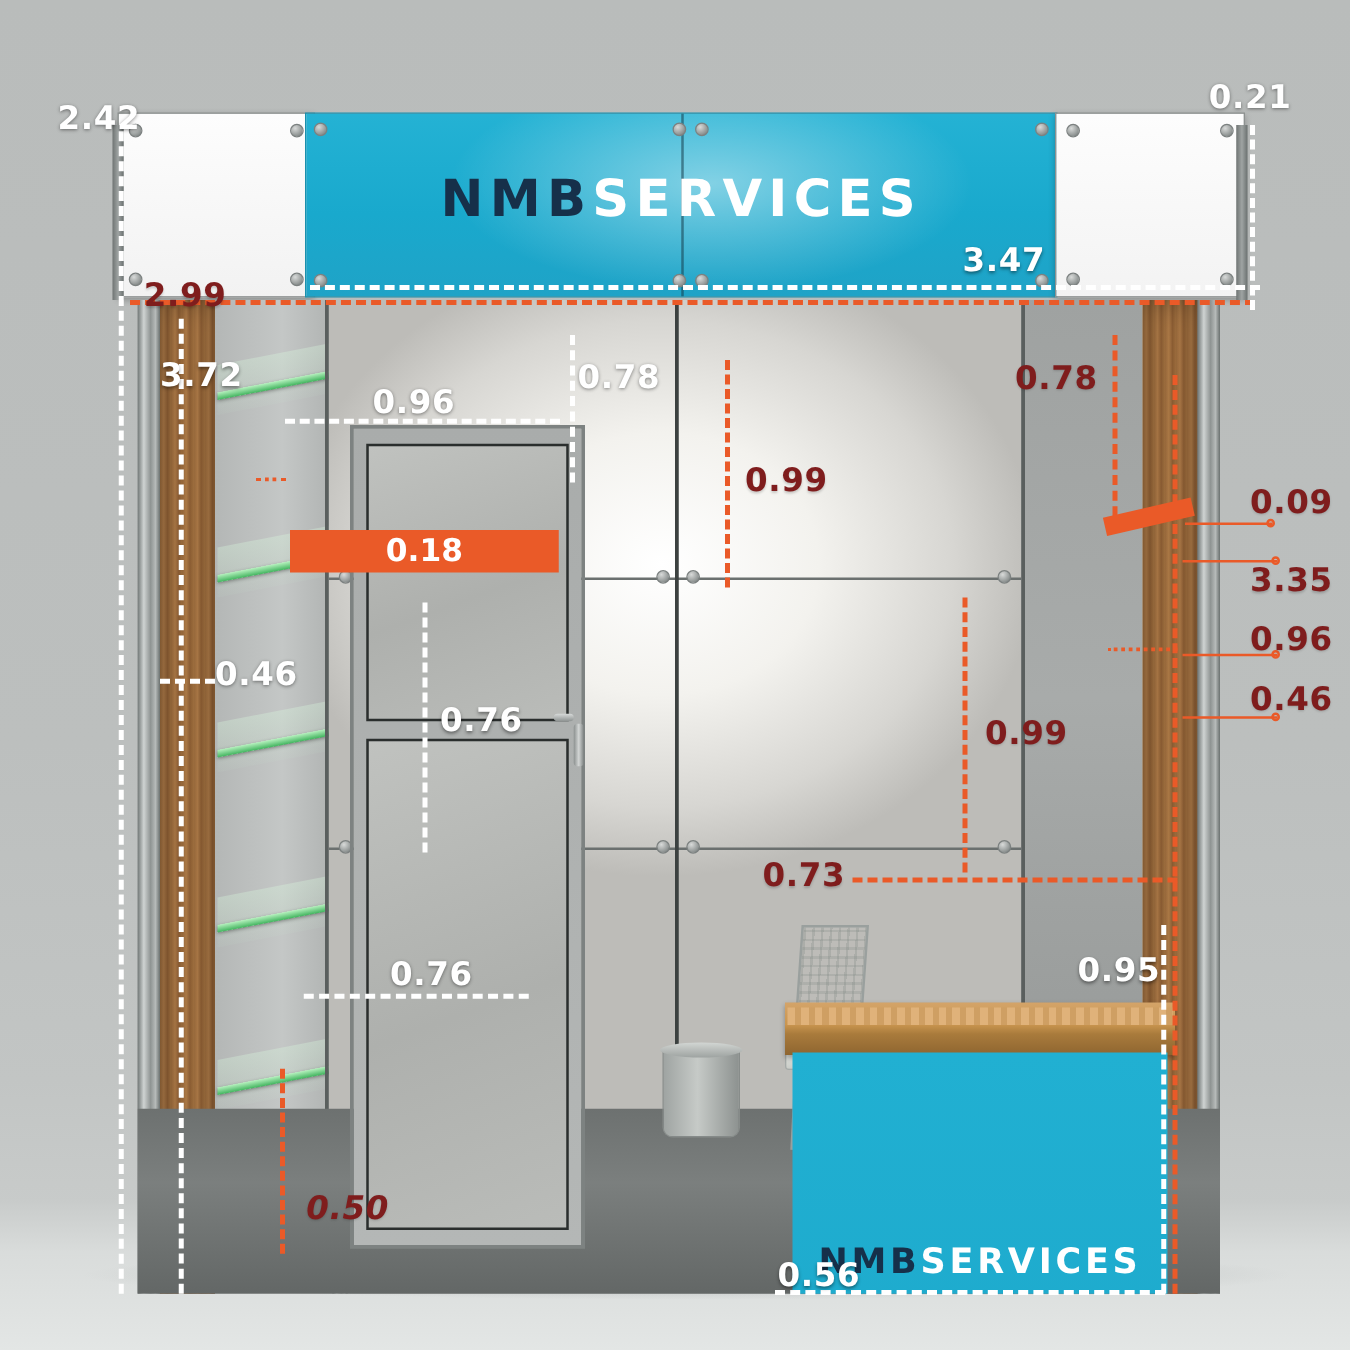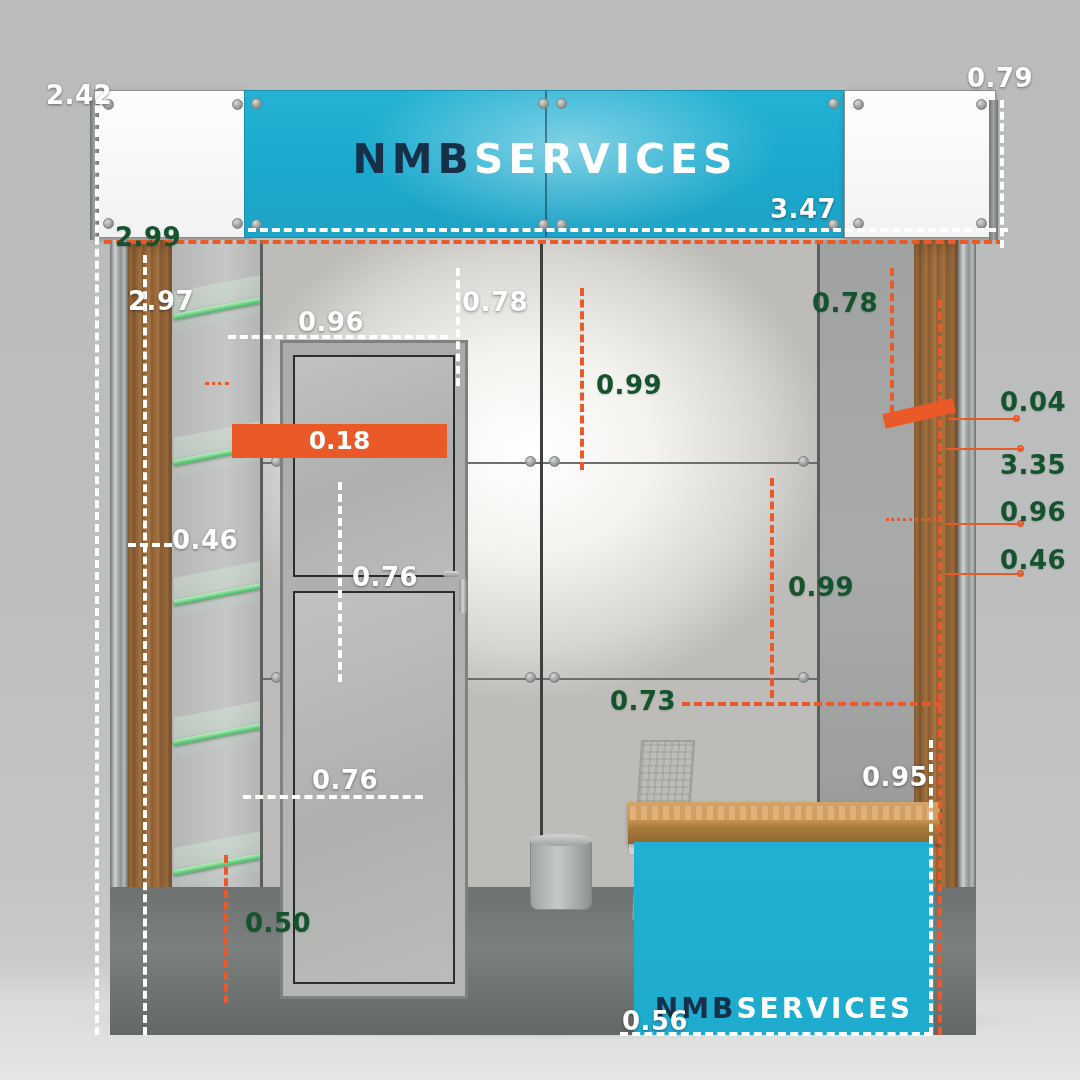--- a/index.html
+++ b/index.html
@@ -117,21 +117,21 @@
                  background:repeating-linear-gradient(90deg,#e0b27a 0 6px,#cf9f63 6px 11px); }
   #counter-body{ position:absolute; left:6px; top:40px; width:300px; height:343px;
                  background:linear-gradient(180deg,#21b0d2,#1ca8cb); }
   #counter-logo{ position:absolute; left:0; right:0; top:150px; text-align:center;
                  font-size:28px; font-weight:700; letter-spacing:3px; white-space:nowrap; }
 
   
   .dim-label { position:absolute; font-weight:700; white-space:nowrap;
                font-size:26px; letter-spacing:.5px; }
   .dim-w { color:#ffffff; text-shadow:0 1px 3px rgba(0,0,0,.45); }
-  .dim-o { color:#14532d; text-shadow:0 1px 2px rgba(0,0,0,.18); }
+  .dim-o { color:#7f1d1d; text-shadow:0 1px 2px rgba(0,0,0,.18); }
 
   .dl-h { position:absolute; height:0; border-top:4px dashed #ffffff; }
   .dl-v { position:absolute; width:0; border-left:4px dashed #ffffff; }
   .dl-h.o { border-top-color:#ea5a28; }
   .dl-v.o { border-left-color:#ea5a28; }
   .dl-h.dot  { border-top-style:dotted; border-top-width:3px; }
 
   .leader { position:absolute; height:2px; background:#ea5a28; }
   .leader-dot { position:absolute; width:7px; height:7px; border-radius:50%;
                 border:2px solid #ea5a28; background:transparent; }
@@ -267,51 +267,51 @@
 
   </div>
 </div>
 
 <div id="overlay">
 
   <div class="dl-v" style="left:95px; top:105px; height:930px;"></div>
   <div class="dim-label dim-w" style="left:46px; top:80px;">2.42</div>
 
   <div class="dl-v" style="left:143px; top:255px; height:780px;"></div>
-  <div class="dim-label dim-w" style="left:128px; top:286px;">2.97</div>
+  <div class="dim-label dim-w" style="left:128px; top:286px;">3.72</div>
 
   <div class="dl-h o" style="left:104px; top:240px; width:900px;"></div>
   <div class="dim-label dim-o" style="left:115px; top:222px;">2.99</div>
 
   <div class="dl-h" style="left:248px; top:228px; width:760px;"></div>
   <div class="dim-label dim-w" style="left:770px; top:194px;">3.47</div>
 
   <div class="dl-v" style="left:1000px; top:100px; height:148px;"></div>
-  <div class="dim-label dim-w" style="left:967px; top:63px;">0.79</div>
+  <div class="dim-label dim-w" style="left:967px; top:63px;">0.21</div>
 
   <div class="dl-h" style="left:228px; top:335px; width:220px;"></div>
   <div class="dim-label dim-w" style="left:298px; top:307px;">0.96</div>
 
   <div class="dl-h o dot" style="left:205px; top:382px; width:24px;"></div>
 
   <div id="orange-chip">
     <span>0.18</span>
   </div>
 
   <div class="dl-h" style="left:128px; top:543px; width:44px;"></div>
   <div class="dim-label dim-w" style="left:172px; top:525px;">0.46</div>
 
   <div class="dl-v" style="left:338px; top:482px; height:200px;"></div>
   <div class="dim-label dim-w" style="left:352px; top:562px;">0.76</div>
 
   <div class="dl-h" style="left:243px; top:795px; width:180px;"></div>
   <div class="dim-label dim-w" style="left:312px; top:765px;">0.76</div>
 
   <div class="dl-v o" style="left:224px; top:855px; height:148px;"></div>
-  <div class="dim-label dim-o" style="left:245px; top:908px;">0.50</div>
+  <div class="dim-label dim-o" style="left:245px; top:952px;font-style:italic;">0.50</div>
 
   <div class="dl-v" style="left:456px; top:268px; height:118px;"></div>
   <div class="dim-label dim-w" style="left:462px; top:287px;">0.78</div>
 
   <div class="dl-v o" style="left:890px; top:268px; height:145px;"></div>
   <div class="dim-label dim-o" style="left:812px; top:288px;">0.78</div>
 
   <div class="dl-v o" style="left:580px; top:288px; height:182px;"></div>
   <div class="dim-label dim-o" style="left:596px; top:370px;">0.99</div>
 
@@ -326,21 +326,21 @@
 
   <div class="dl-h" style="left:620px; top:1032px; width:312px;"></div>
   <div class="dim-label dim-w" style="left:622px; top:1006px;">0.56</div>
 
   <div class="dl-v o" style="left:938px; top:300px; height:735px;"></div>
 
   <div id="orange-diag"></div>
 
   <div class="leader" style="left:948px; top:418px; width:70px;"></div>
   <div class="leader-dot" style="left:1013px; top:415px;"></div>
-  <div class="dim-label dim-o" style="left:1000px; top:387px;">0.04</div>
+  <div class="dim-label dim-o" style="left:1000px; top:387px;">0.09</div>
 
   <div class="leader" style="left:946px; top:448px; width:76px;"></div>
   <div class="leader-dot" style="left:1017px; top:445px;"></div>
   <div class="dim-label dim-o" style="left:1000px; top:450px;">3.35</div>
 
   <div class="leader" style="left:946px; top:523px; width:76px;"></div>
   <div class="leader-dot" style="left:1017px; top:520px;"></div>
   <div class="dim-label dim-o" style="left:1000px; top:497px;">0.96</div>
 
   <div class="leader" style="left:946px; top:573px; width:76px;"></div>

